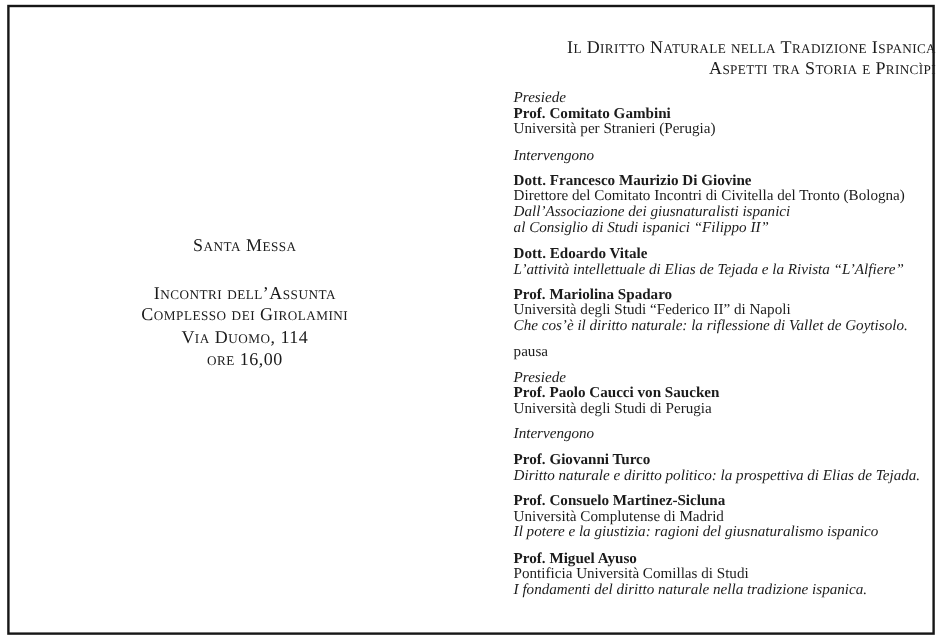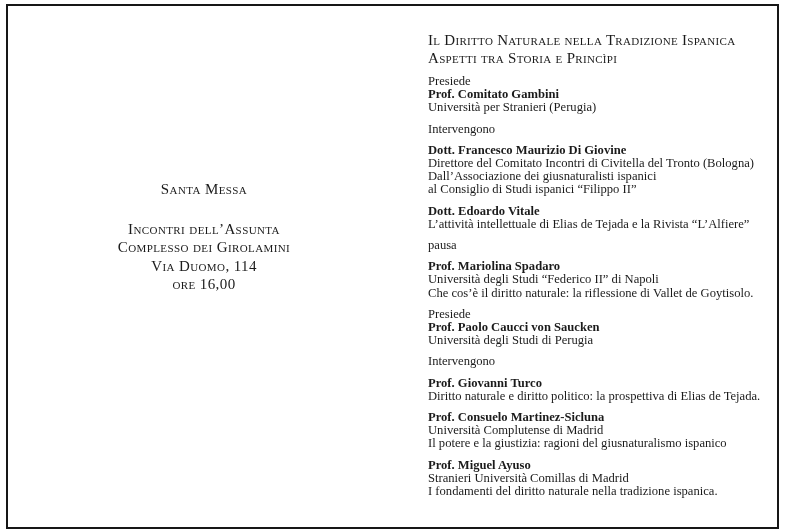--- a/index.html
+++ b/index.html
@@ -18,51 +18,51 @@
     top: 4px;
     width: 769px;
     height: 521px;
     border: 2px solid #161616;
     background: #ffffff;
   }
   
   .left-panel {
     position: absolute;
     left: 0;
-    top: 174px;
+    top: 190px;
     width: 392px;
     text-align: center;
     font-variant: small-caps;
     font-size: 15px;
     letter-spacing: 0.4px;
     line-height: 18.5px;
   }
   .left-panel .mass-title {
     margin-bottom: 21px;
   }
   
   .right-panel {
     position: absolute;
     left: 420px;
     top: 26px;
     width: 352px;
     font-size: 12.6px;
     line-height: 13.2px;
   }
   .program-title {
-    text-align: left;
+    text-align: right;
     font-variant: small-caps;
     font-size: 15px;
     line-height: 17.5px;
     letter-spacing: 0.3px;
     margin-bottom: 13px;
   }
   .block { margin-bottom: 8px; }
   .line { white-space: nowrap; }
-  .italic { }
+  .italic { font-style: italic; }
   .bold { font-weight: bold; }
 </style>
 </head>
 <body>
 
 <div class="sheet">
 
   <div class="left-panel">
     <div class="line mass-title">Santa Messa</div>
     <div class="line">Incontri dell’Assunta</div>
@@ -94,27 +94,27 @@
       <div class="line italic">Dall’Associazione dei giusnaturalisti ispanici</div>
       <div class="line italic">al Consiglio di Studi ispanici “Filippo II”</div>
     </div>
 
     <div class="block">
       <div class="line bold">Dott. Edoardo Vitale</div>
       <div class="line italic">L’attività intellettuale di Elias de Tejada e la Rivista “L’Alfiere”</div>
     </div>
 
     <div class="block">
-      <div class="line">pausa</div>
+      <div class="line bold">Prof. Mariolina Spadaro</div>
+      <div class="line">Università degli Studi “Federico II” di Napoli</div>
+      <div class="line italic">Che cos’è il diritto naturale: la riflessione di Vallet de Goytisolo.</div>
     </div>
 
     <div class="block">
-      <div class="line bold">Prof. Mariolina Spadaro</div>
-      <div class="line">Università degli Studi “Federico II” di Napoli</div>
-      <div class="line italic">Che cos’è il diritto naturale: la riflessione di Vallet de Goytisolo.</div>
+      <div class="line">pausa</div>
     </div>
 
     <div class="block">
       <div class="line italic">Presiede</div>
       <div class="line bold">Prof. Paolo Caucci von Saucken</div>
       <div class="line">Università degli Studi di Perugia</div>
     </div>
 
     <div class="block">
       <div class="line italic">Intervengono</div>
@@ -126,18 +126,18 @@
     </div>
 
     <div class="block">
       <div class="line bold">Prof. Consuelo Martinez-Sicluna</div>
       <div class="line">Università Complutense di Madrid</div>
       <div class="line italic">Il potere e la giustizia: ragioni del giusnaturalismo ispanico</div>
     </div>
 
     <div class="block">
       <div class="line bold">Prof. Miguel Ayuso</div>
-      <div class="line">Stranieri Università Comillas di Madrid</div>
+      <div class="line">Pontificia Università Comillas di Studi</div>
       <div class="line italic">I fondamenti del diritto naturale nella tradizione ispanica.</div>
     </div>
 
   </div>
 </div>
 
 </body></html>

